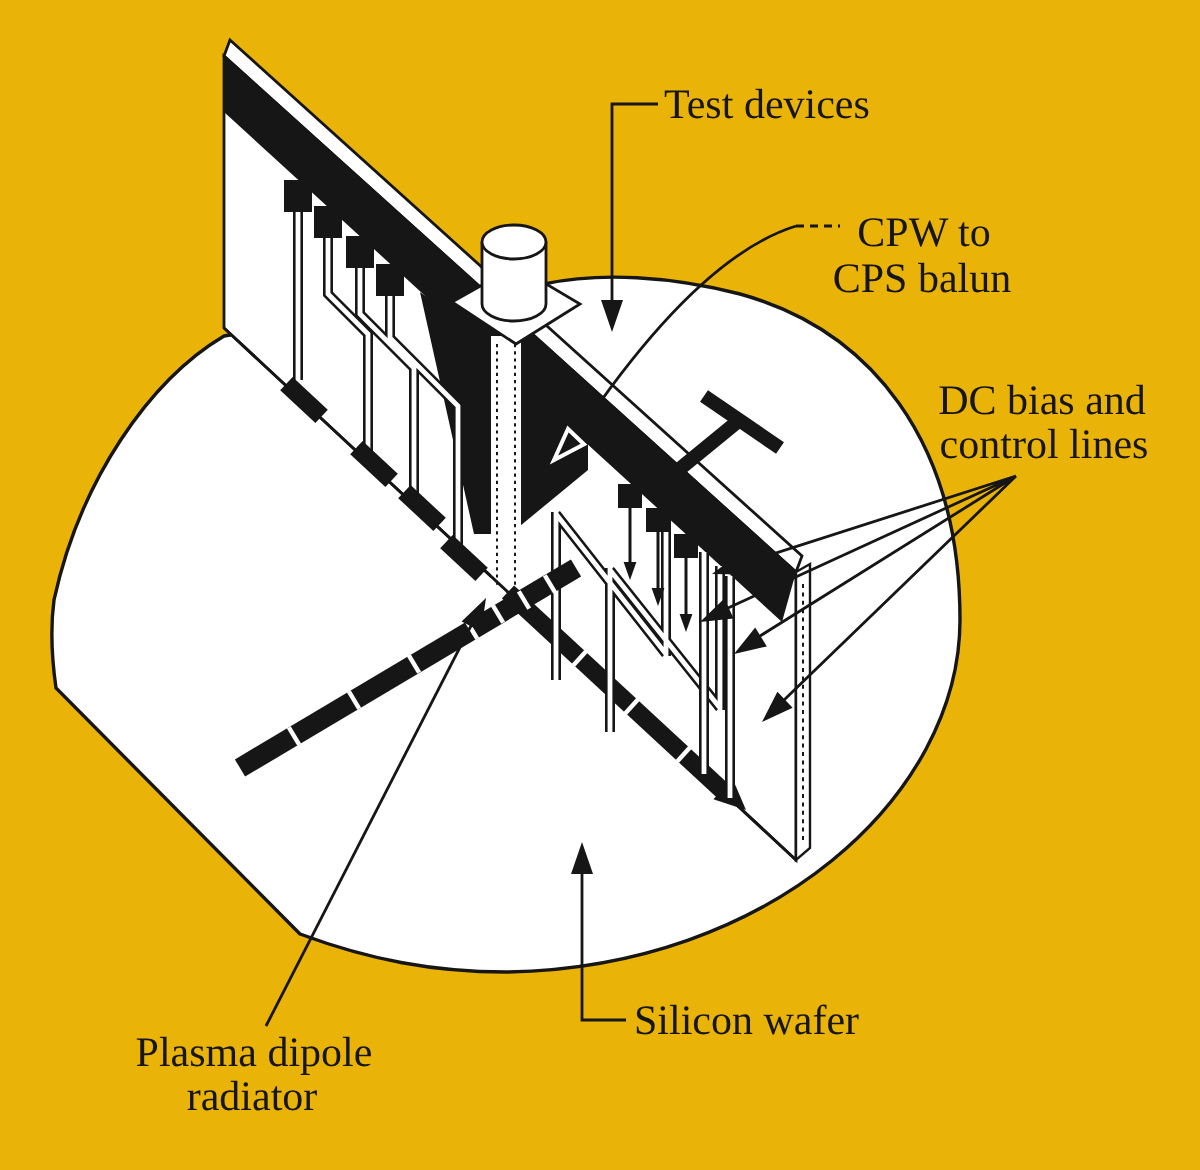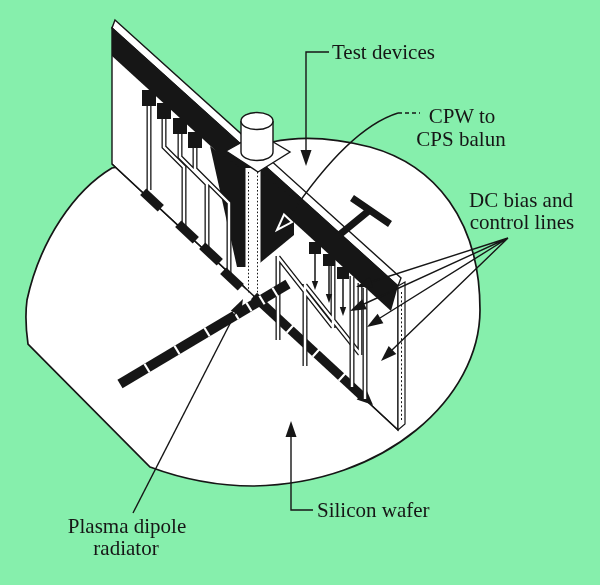--- a/index.html
+++ b/index.html
@@ -1,16 +1,16 @@
 <!DOCTYPE html>
 <html><head>
 <meta charset="utf-8">
 <style>
   html,body{margin:0;padding:0;background:#ffffff;}
-  #stage{position:relative;width:600px;height:585px;background:#86efac;overflow:hidden;
+  #stage{position:relative;width:600px;height:585px;background:#eab308;overflow:hidden;
          font-family:"Liberation Serif", serif;}
   svg{display:block;}
   text{font-family:"Liberation Serif", serif;font-size:21px;fill:#161616;}
   .ln{stroke:#161616;fill:none;}
   .fillink{fill:#161616;stroke:none;}
   .white{fill:#ffffff;}
   .dl-o{stroke:#161616;stroke-width:5;fill:none;}
   .dl-i{stroke:#ffffff;stroke-width:2.4;fill:none;}
   .tick{stroke:#ffffff;stroke-width:2.2;}
 </style>

